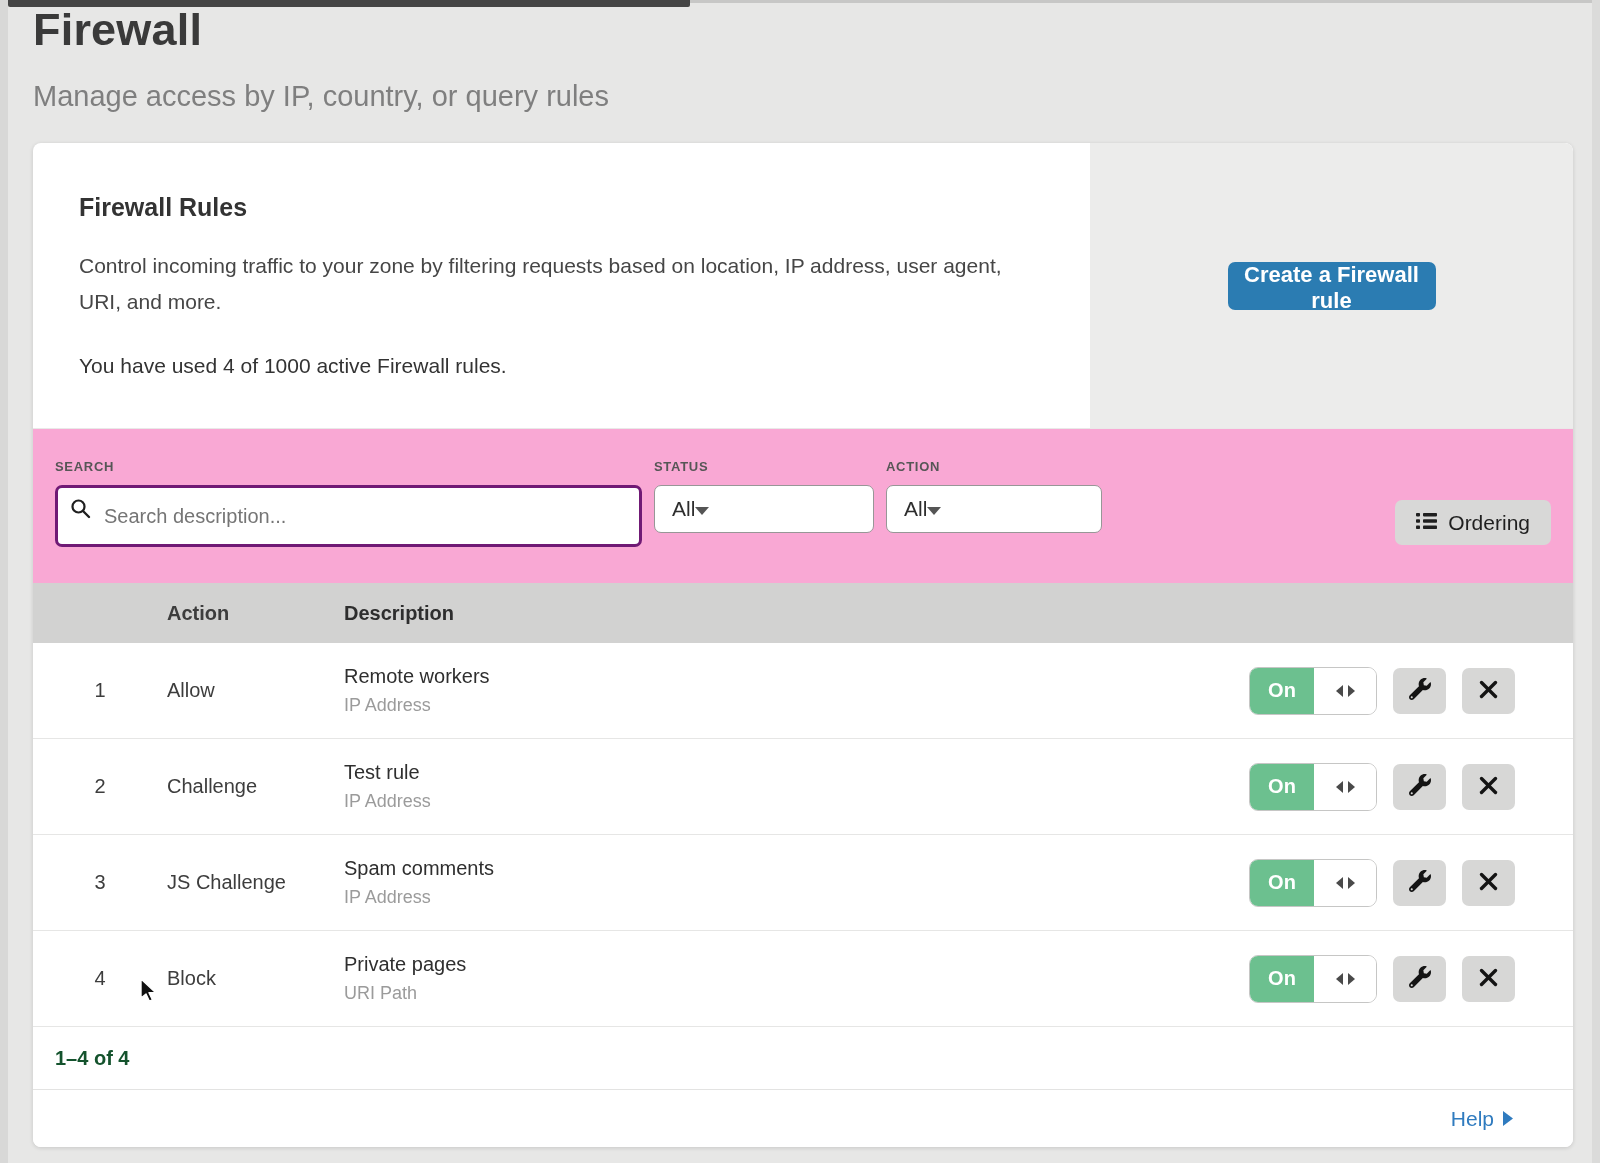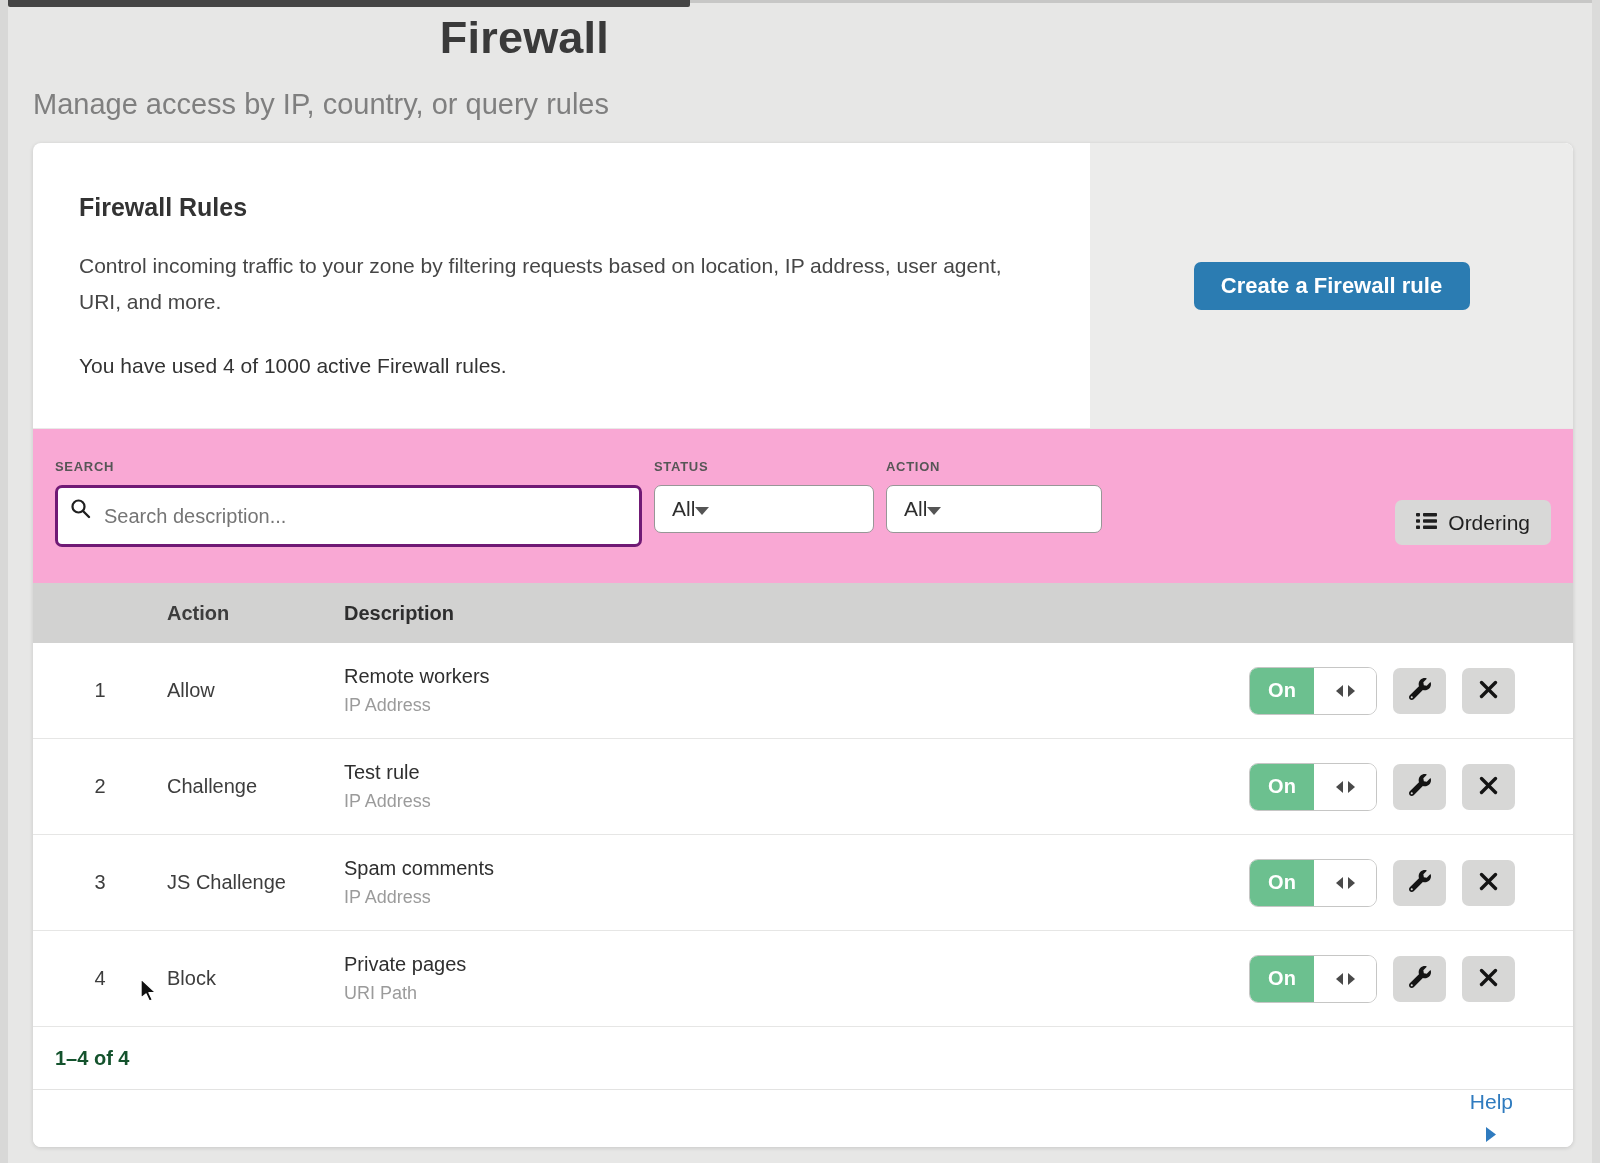--- a/index.html
+++ b/index.html
@@ -11,39 +11,39 @@
     overflow: hidden;
     color: #3c3c3c;
   }
   
   .edge-left  { position:absolute; left:0; top:0; width:8px;  height:1163px; background:#d8d8d7; }
   .edge-right { position:absolute; right:0; top:0; width:8px; height:1163px; background:#dbdbda; }
   .edge-top   { position:absolute; left:0; top:0; width:1600px; height:3px; background:#c7c7c6; }
   .edge-top-dark { position:absolute; left:8px; top:0; width:682px; height:7px; background:#454545; border-radius:0 0 2px 2px; }
 
   
-  .page-header { position:absolute; left:33px; top:12px;text-align:right; }
+  .page-header { position:absolute; left:33px; top:4px; }
   .page-title { font-size:45px; font-weight:600; color:#3a3a3a; letter-spacing:.2px; }
   .page-subtitle { margin-top:24px; font-size:29px; font-weight:400; color:#7f7f7f; }
 
   
   .card {
     position:absolute; left:33px; top:143px; width:1540px;
     background:#ffffff; border-radius:8px; overflow:hidden;
     box-shadow:0 1px 4px rgba(0,0,0,.14);
   }
 
   .top-section { display:flex; height:285px; }
   .rules-intro { flex:0 0 1057px; padding:50px 70px 0 46px; }
   .rules-heading { font-size:25px; font-weight:700; color:#333; }
   .rules-description { margin-top:26px; font-size:21px; line-height:36px; color:#464646; max-width:950px; }
   .rules-usage { margin-top:34px; font-size:21px; font-weight:400; color:#333; }
   .create-panel { flex:1; background:#ececeb; border-radius:0 8px 0 0; display:flex; align-items:center; justify-content:center; }
   .btn-primary {
-    width:276px; height:48px; background:#2b7cb2; color:#fff;
+    width:208px; height:48px; background:#2b7cb2; color:#fff;
     font-family:"Liberation Sans", sans-serif; font-size:22px; font-weight:600;
     border:none; border-radius:7px; cursor:pointer;
   }
 
   
   .filter-section { display:flex; gap:12px; padding:30px 22px 36px 22px; border-top:1px solid #e9e9e8; background:#f9a8d4; }
   .filter-group { display:flex; flex-direction:column; }
   .filter-label { font-size:13px; font-weight:700; letter-spacing:.7px; color:#565656; margin-bottom:11px; }
   .input-wrap { position:relative; width:587px; }
   .search-input {
@@ -90,21 +90,21 @@
   .tri-left  { width:0; height:0; border-top:6px solid transparent; border-bottom:6px solid transparent; border-right:7px solid #4a4a4a; }
   .tri-right { width:0; height:0; border-top:6px solid transparent; border-bottom:6px solid transparent; border-left:7px solid #4a4a4a; }
 
   .icon-btn {
     width:53px; height:46px; background:#d7d7d6; border:none; border-radius:7px;
     display:flex; align-items:center; justify-content:center; cursor:pointer;
   }
 
   .pagination { height:62px; display:flex; align-items:center; padding:0 22px; font-size:20px; font-weight:600; color:#14532d; background:#fff; }
   .card-footer { height:58px; border-top:1px solid #e3e3e2; display:flex; align-items:center; justify-content:flex-end; padding-right:60px; background:#fff; }
-  .help-link { display:flex; align-items:center; gap:9px; font-size:21px; color:#2f7bbf; cursor:pointer; text-decoration:none;flex-direction:column; }
+  .help-link { display:flex; align-items:center; gap:9px; font-size:21px; color:#2f7bbf; cursor:pointer; text-decoration:none; }
 
   .cursor { position:absolute; left:140px; top:978px; pointer-events:none; }
 </style>
 </head>
 <body>
 
 <div class="edge-top"></div>
 <div class="edge-top-dark"></div>
 <div class="edge-left"></div>
 <div class="edge-right"></div>

